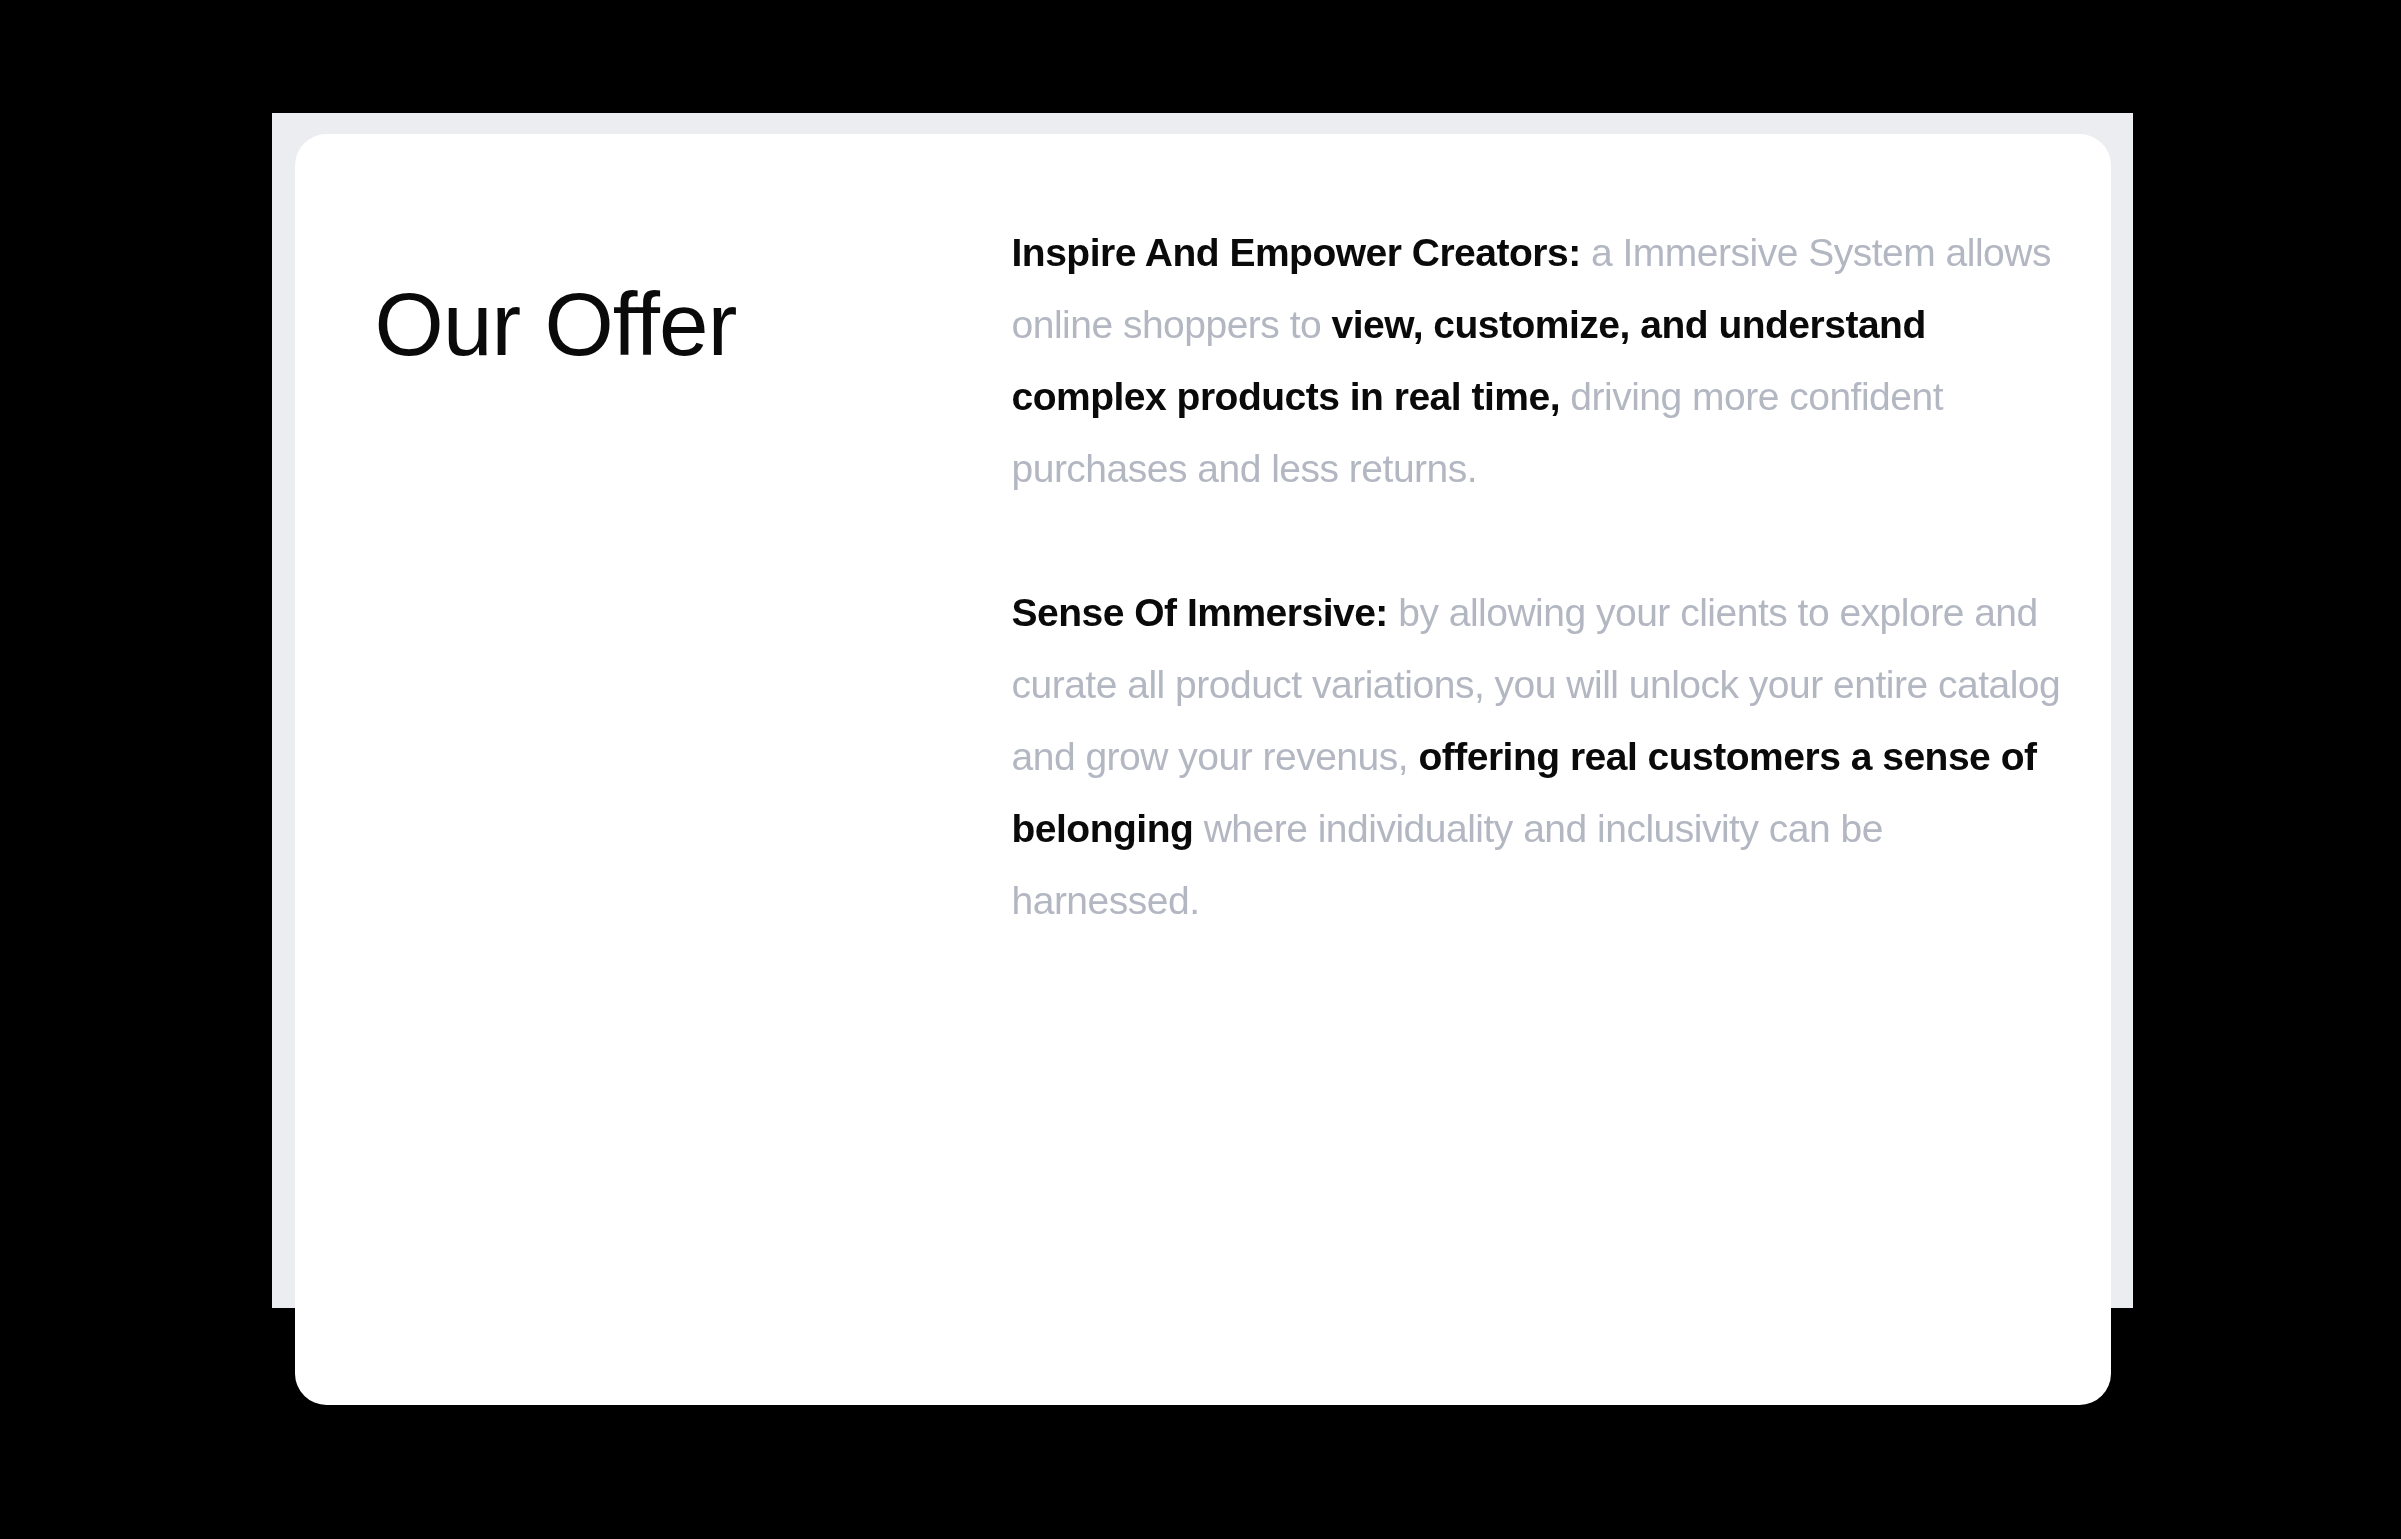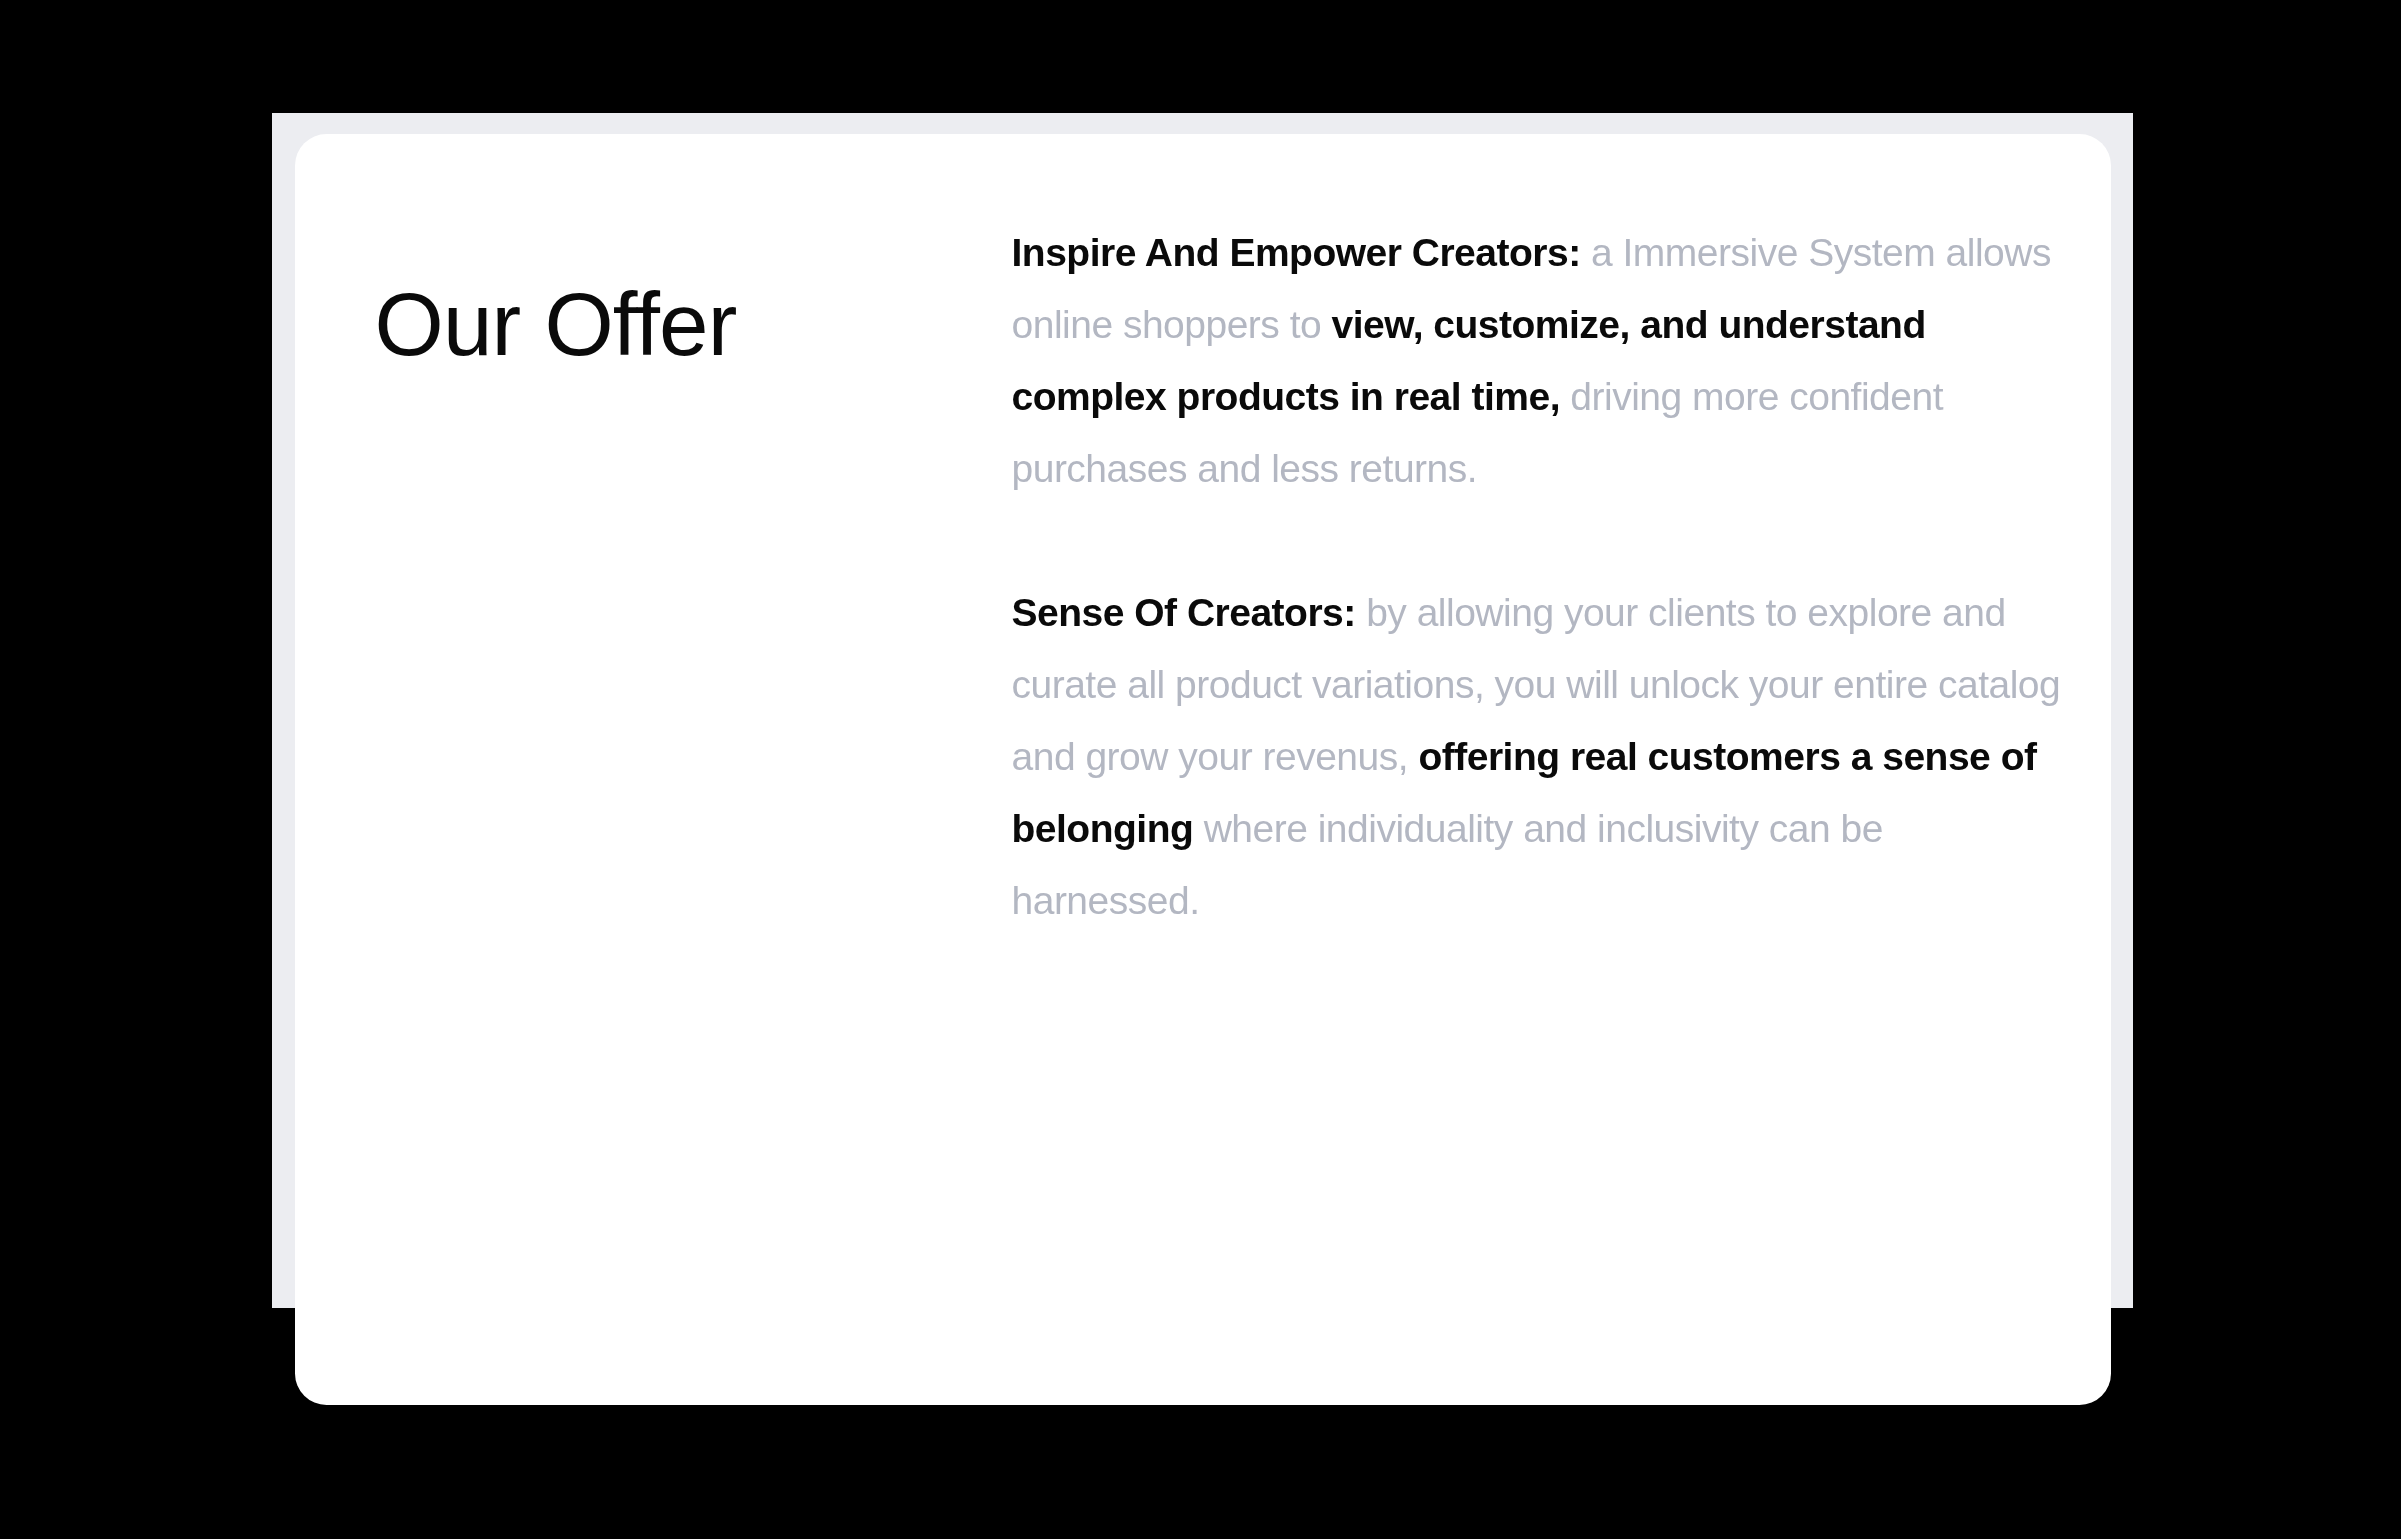--- a/index.html
+++ b/index.html
@@ -85,19 +85,19 @@
 
     <h1 id="section-title">Our Offer</h1>
 
     <div id="body-column">
 
       <p class="body-paragraph">
         <span class="seg-strong">Inspire And Empower Creators:</span><span class="seg-muted"> a Immersive System </span><span class="seg-muted">allows online shoppers to</span><span class="seg-strong"> view, customize, and understand complex products in real time,</span><span class="seg-muted"> driving more confident purchases and less returns.</span>
       </p>
 
       <p class="body-paragraph">
-        <span class="seg-strong">Sense Of Creators:</span><span class="seg-muted"> by allowing your clients to explore and curate all product variations, you will unlock your entire catalog and grow your revenus,</span><span class="seg-strong"> offering real customers a sense of belonging</span><span class="seg-muted"> where individuality and inclusivity can be harnessed.</span>
+        <span class="seg-strong">Sense Of Immersive:</span><span class="seg-muted"> by allowing your clients to explore and curate all product variations, you will unlock your entire catalog and grow your revenus,</span><span class="seg-strong"> offering real customers a sense of belonging</span><span class="seg-muted"> where individuality and inclusivity can be harnessed.</span>
       </p>
 
     </div>
   </div>
 </div>
 
 
 </body></html>

